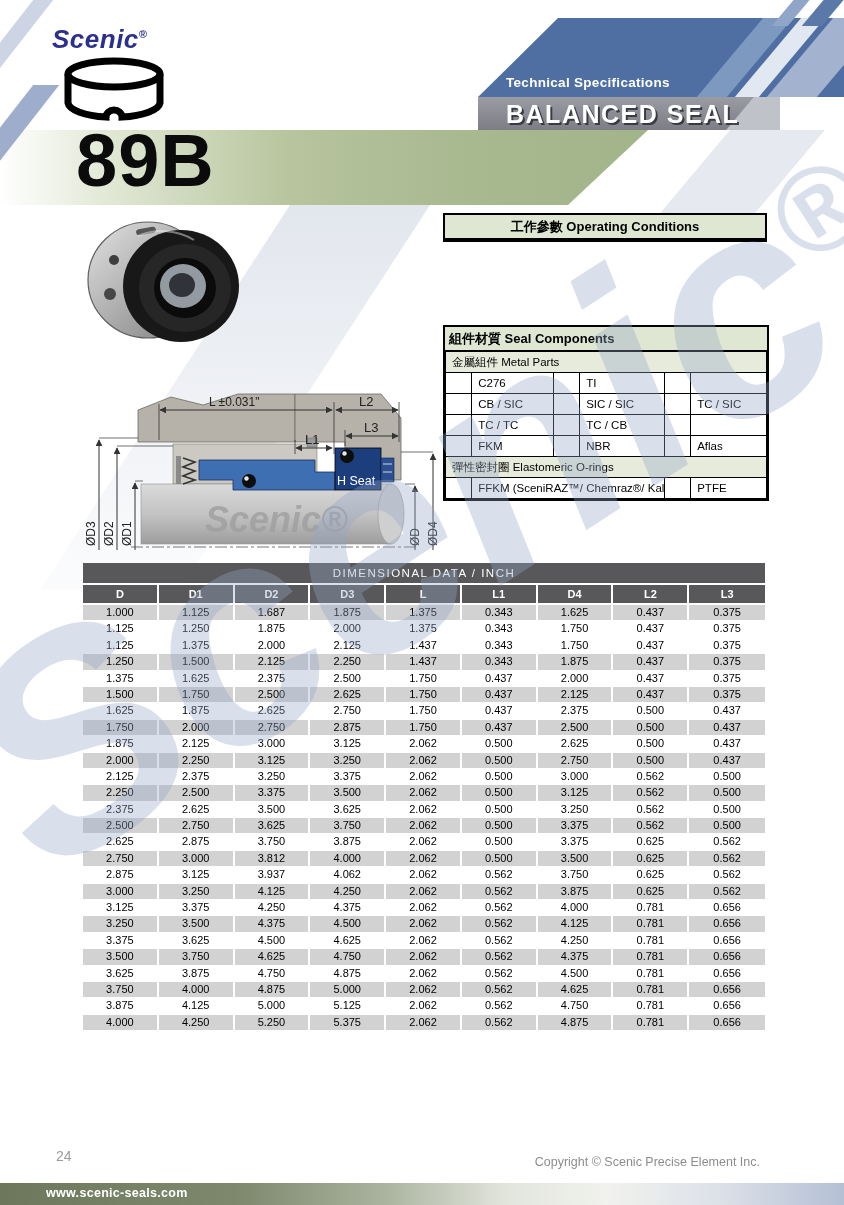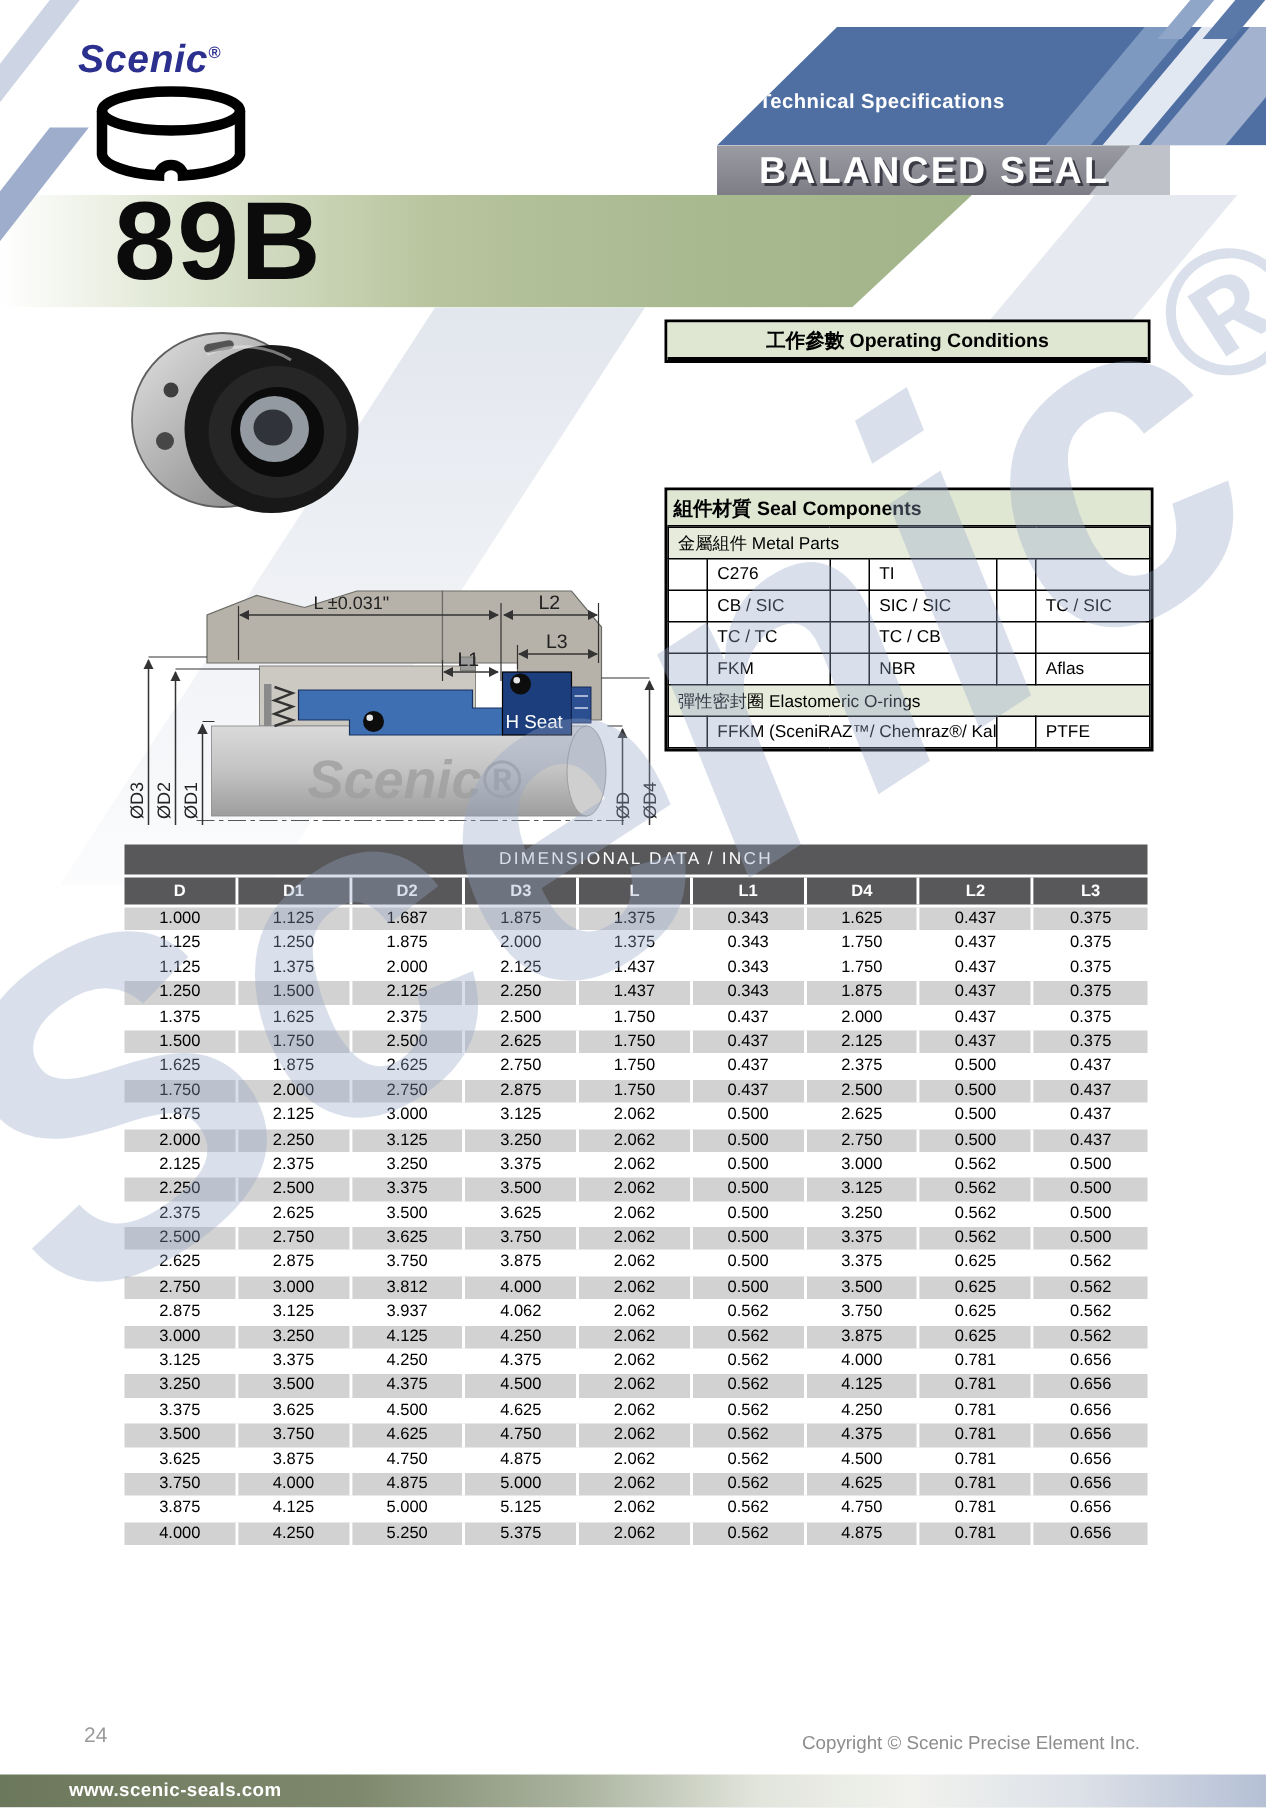--- a/index.html
+++ b/index.html
@@ -16,21 +16,21 @@
   
   .logo{position:absolute;left:52px;top:24px;z-index:2;}
   .logo-text{font-size:26px;font-weight:bold;font-style:italic;color:var(--logo-blue,#2b2f8e);letter-spacing:.5px;}
   .logo-text sup{font-size:11px;}
   .logo-ring{display:block;margin:2px 0 0 10px;}
   .band-blue{position:absolute;left:478px;top:18px;width:366px;height:79px;
     background:var(--accent-blue,#4f6fa3);clip-path:polygon(80px 0,100% 0,100% 100%,0 100%);overflow:hidden;z-index:1;}
   .band-blue .s1{left:252px;top:-10px;bottom:-10px;width:30px;background:#7e99c0;}
   .band-blue .s2{left:290px;top:-10px;bottom:-10px;width:24px;background:#e2e8f2;}
   .band-blue .s3{left:322px;top:-10px;bottom:-10px;width:50px;background:#a3b3cf;}
-  .kicker{position:absolute;left:28px;bottom:22px;color:#fff;font-size:13.5px;font-weight:bold;letter-spacing:.3px;}
+  .kicker{position:absolute;left:28px;bottom:7px;color:#fff;font-size:13.5px;font-weight:bold;letter-spacing:.3px;}
   .band-gray{position:absolute;left:478px;top:97px;width:302px;height:33px;
     background:linear-gradient(180deg,#9b9ba3,#7d7d86);overflow:hidden;z-index:1;text-decoration:underline;}
   .band-gray .s1{left:262px;top:-10px;bottom:-10px;width:54px;background:#bfc2c9;}
   .band-gray .s2{left:324px;top:-10px;bottom:-10px;width:28px;background:#70707a;}
   .main-title{position:absolute;left:28px;top:3px;color:#fff;font-size:25px;font-weight:bold;
     letter-spacing:1.5px;text-shadow:2px 2px 0 rgba(45,45,55,.85);}
   .band-green{position:absolute;left:0;top:130px;width:648px;height:75px;z-index:0;
     background:linear-gradient(90deg,rgba(240,243,235,0) 0%,#dfe6d2 18%,#b7c49d 45%,#a9b990 70%,#a2b489 100%);
     clip-path:polygon(0 0,648px 0,568px 100%,0 100%);}
   .model{position:absolute;left:76px;top:124px;font-size:74px;line-height:1;font-weight:bold;

